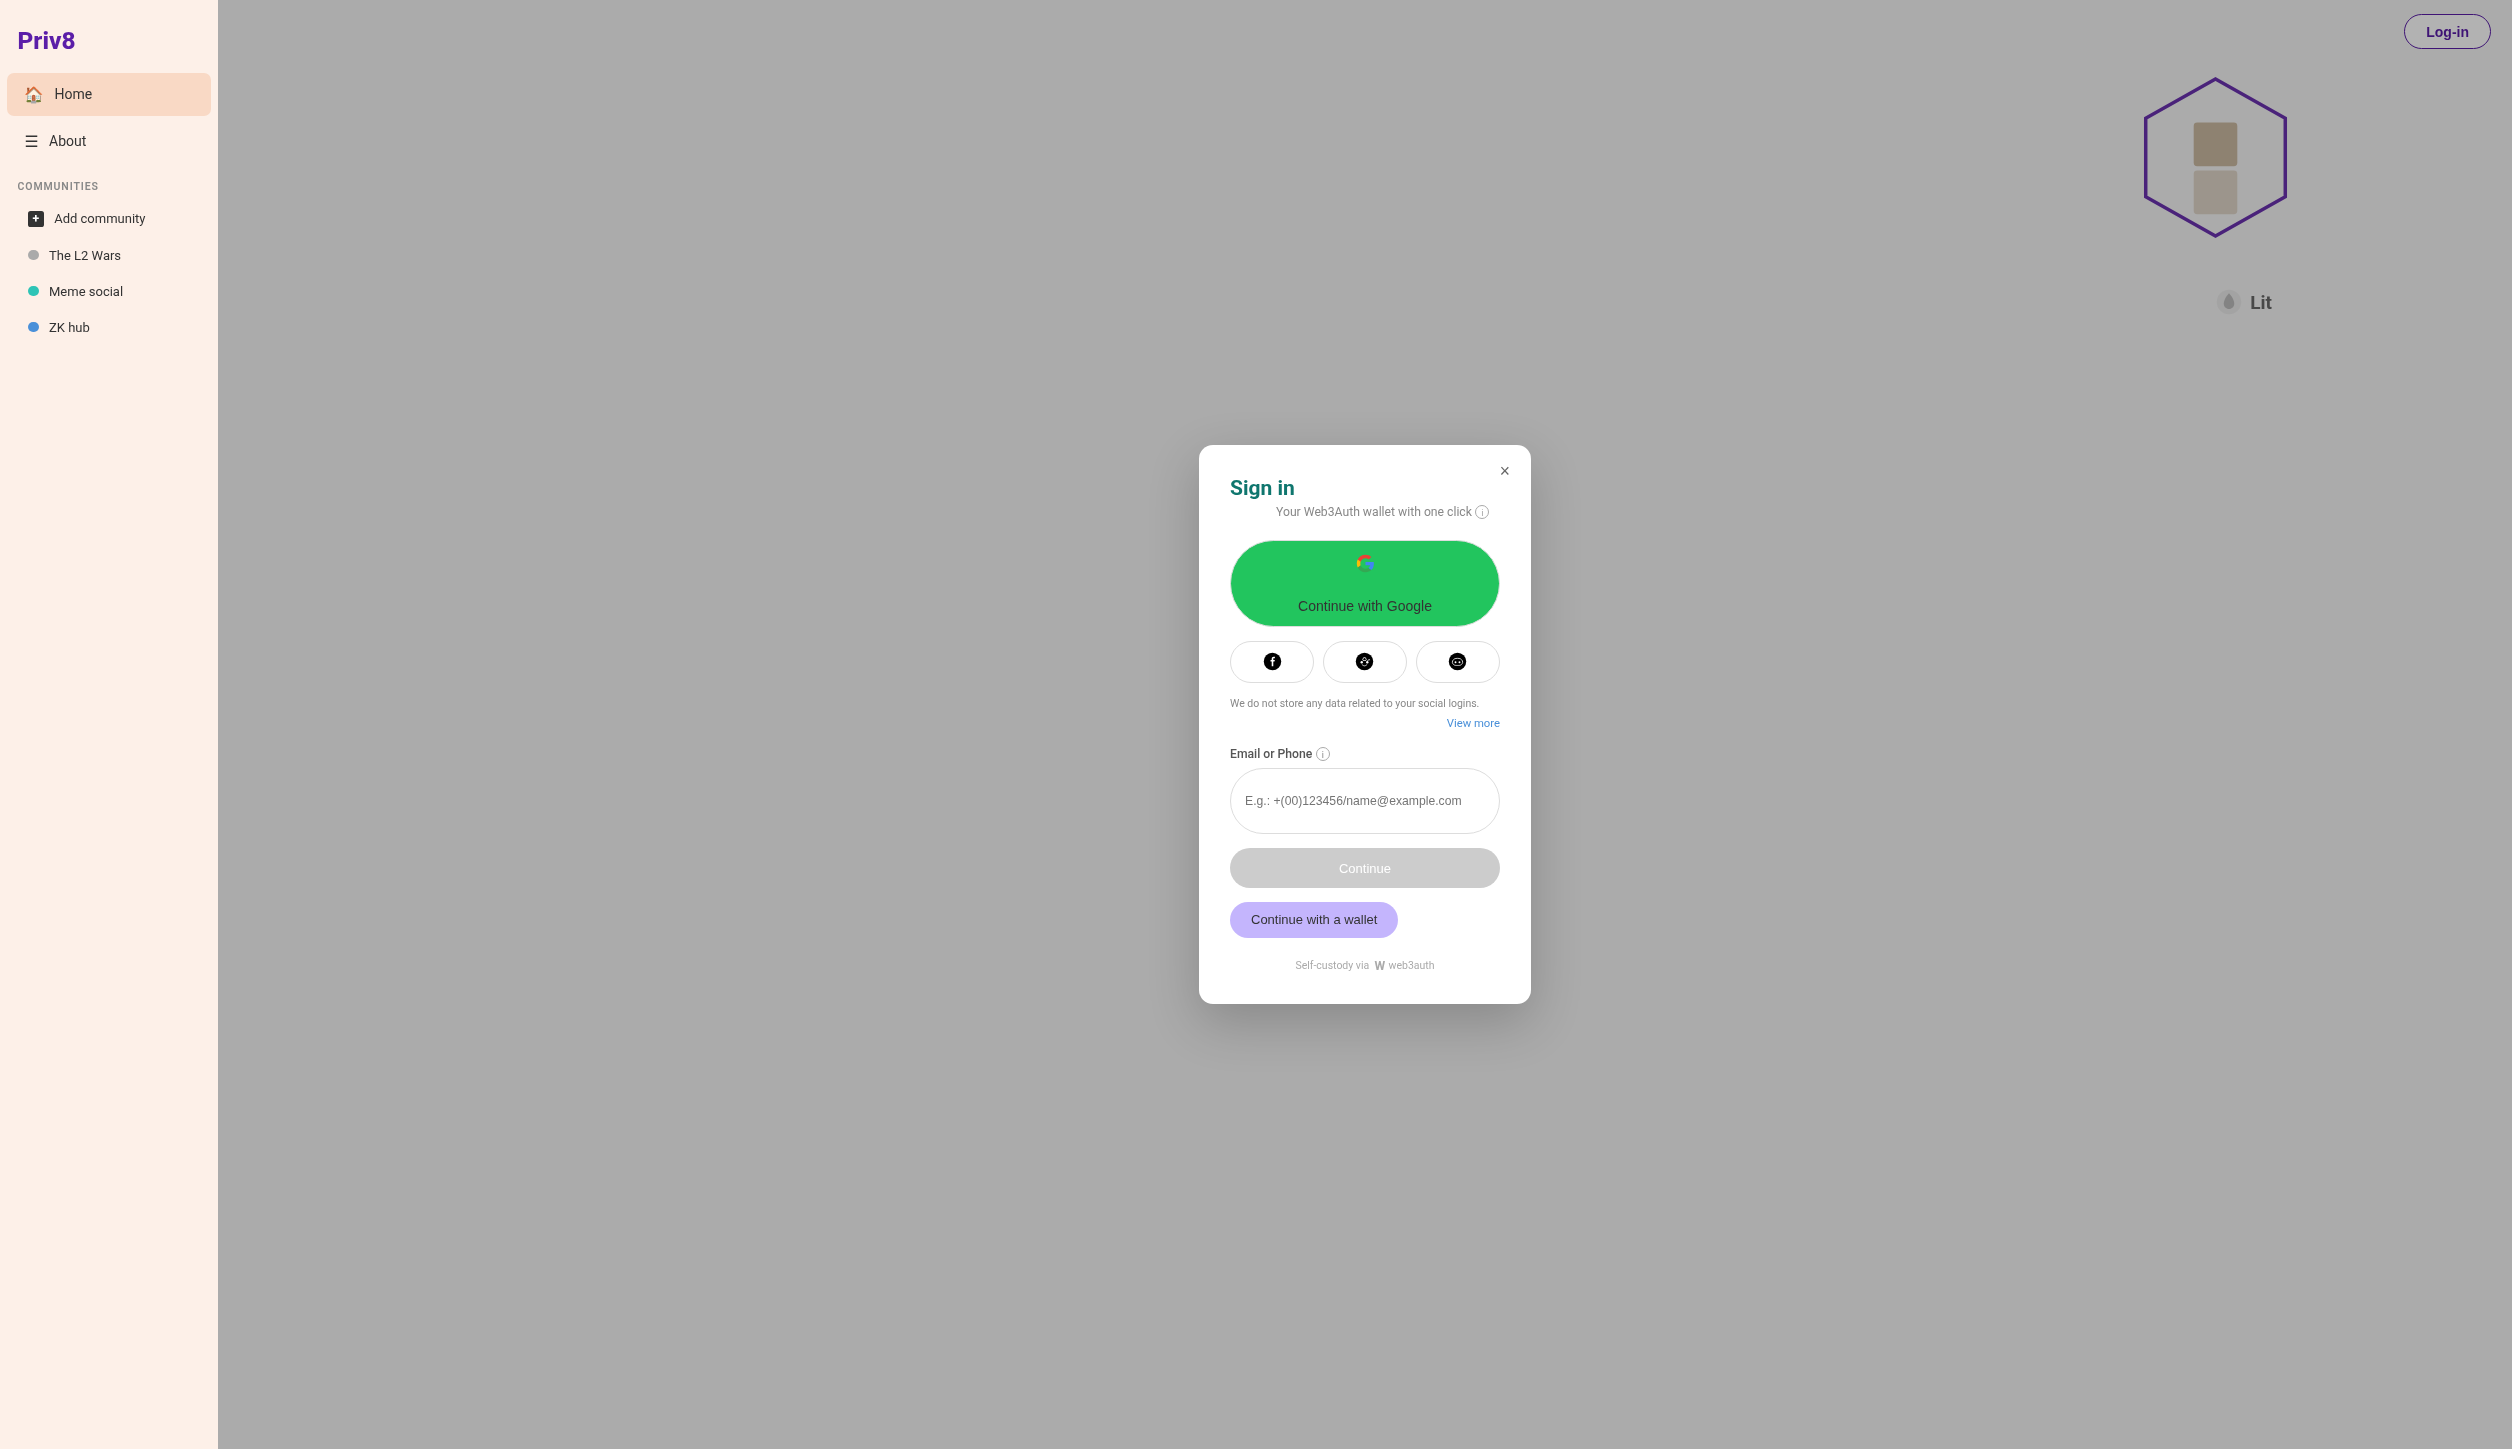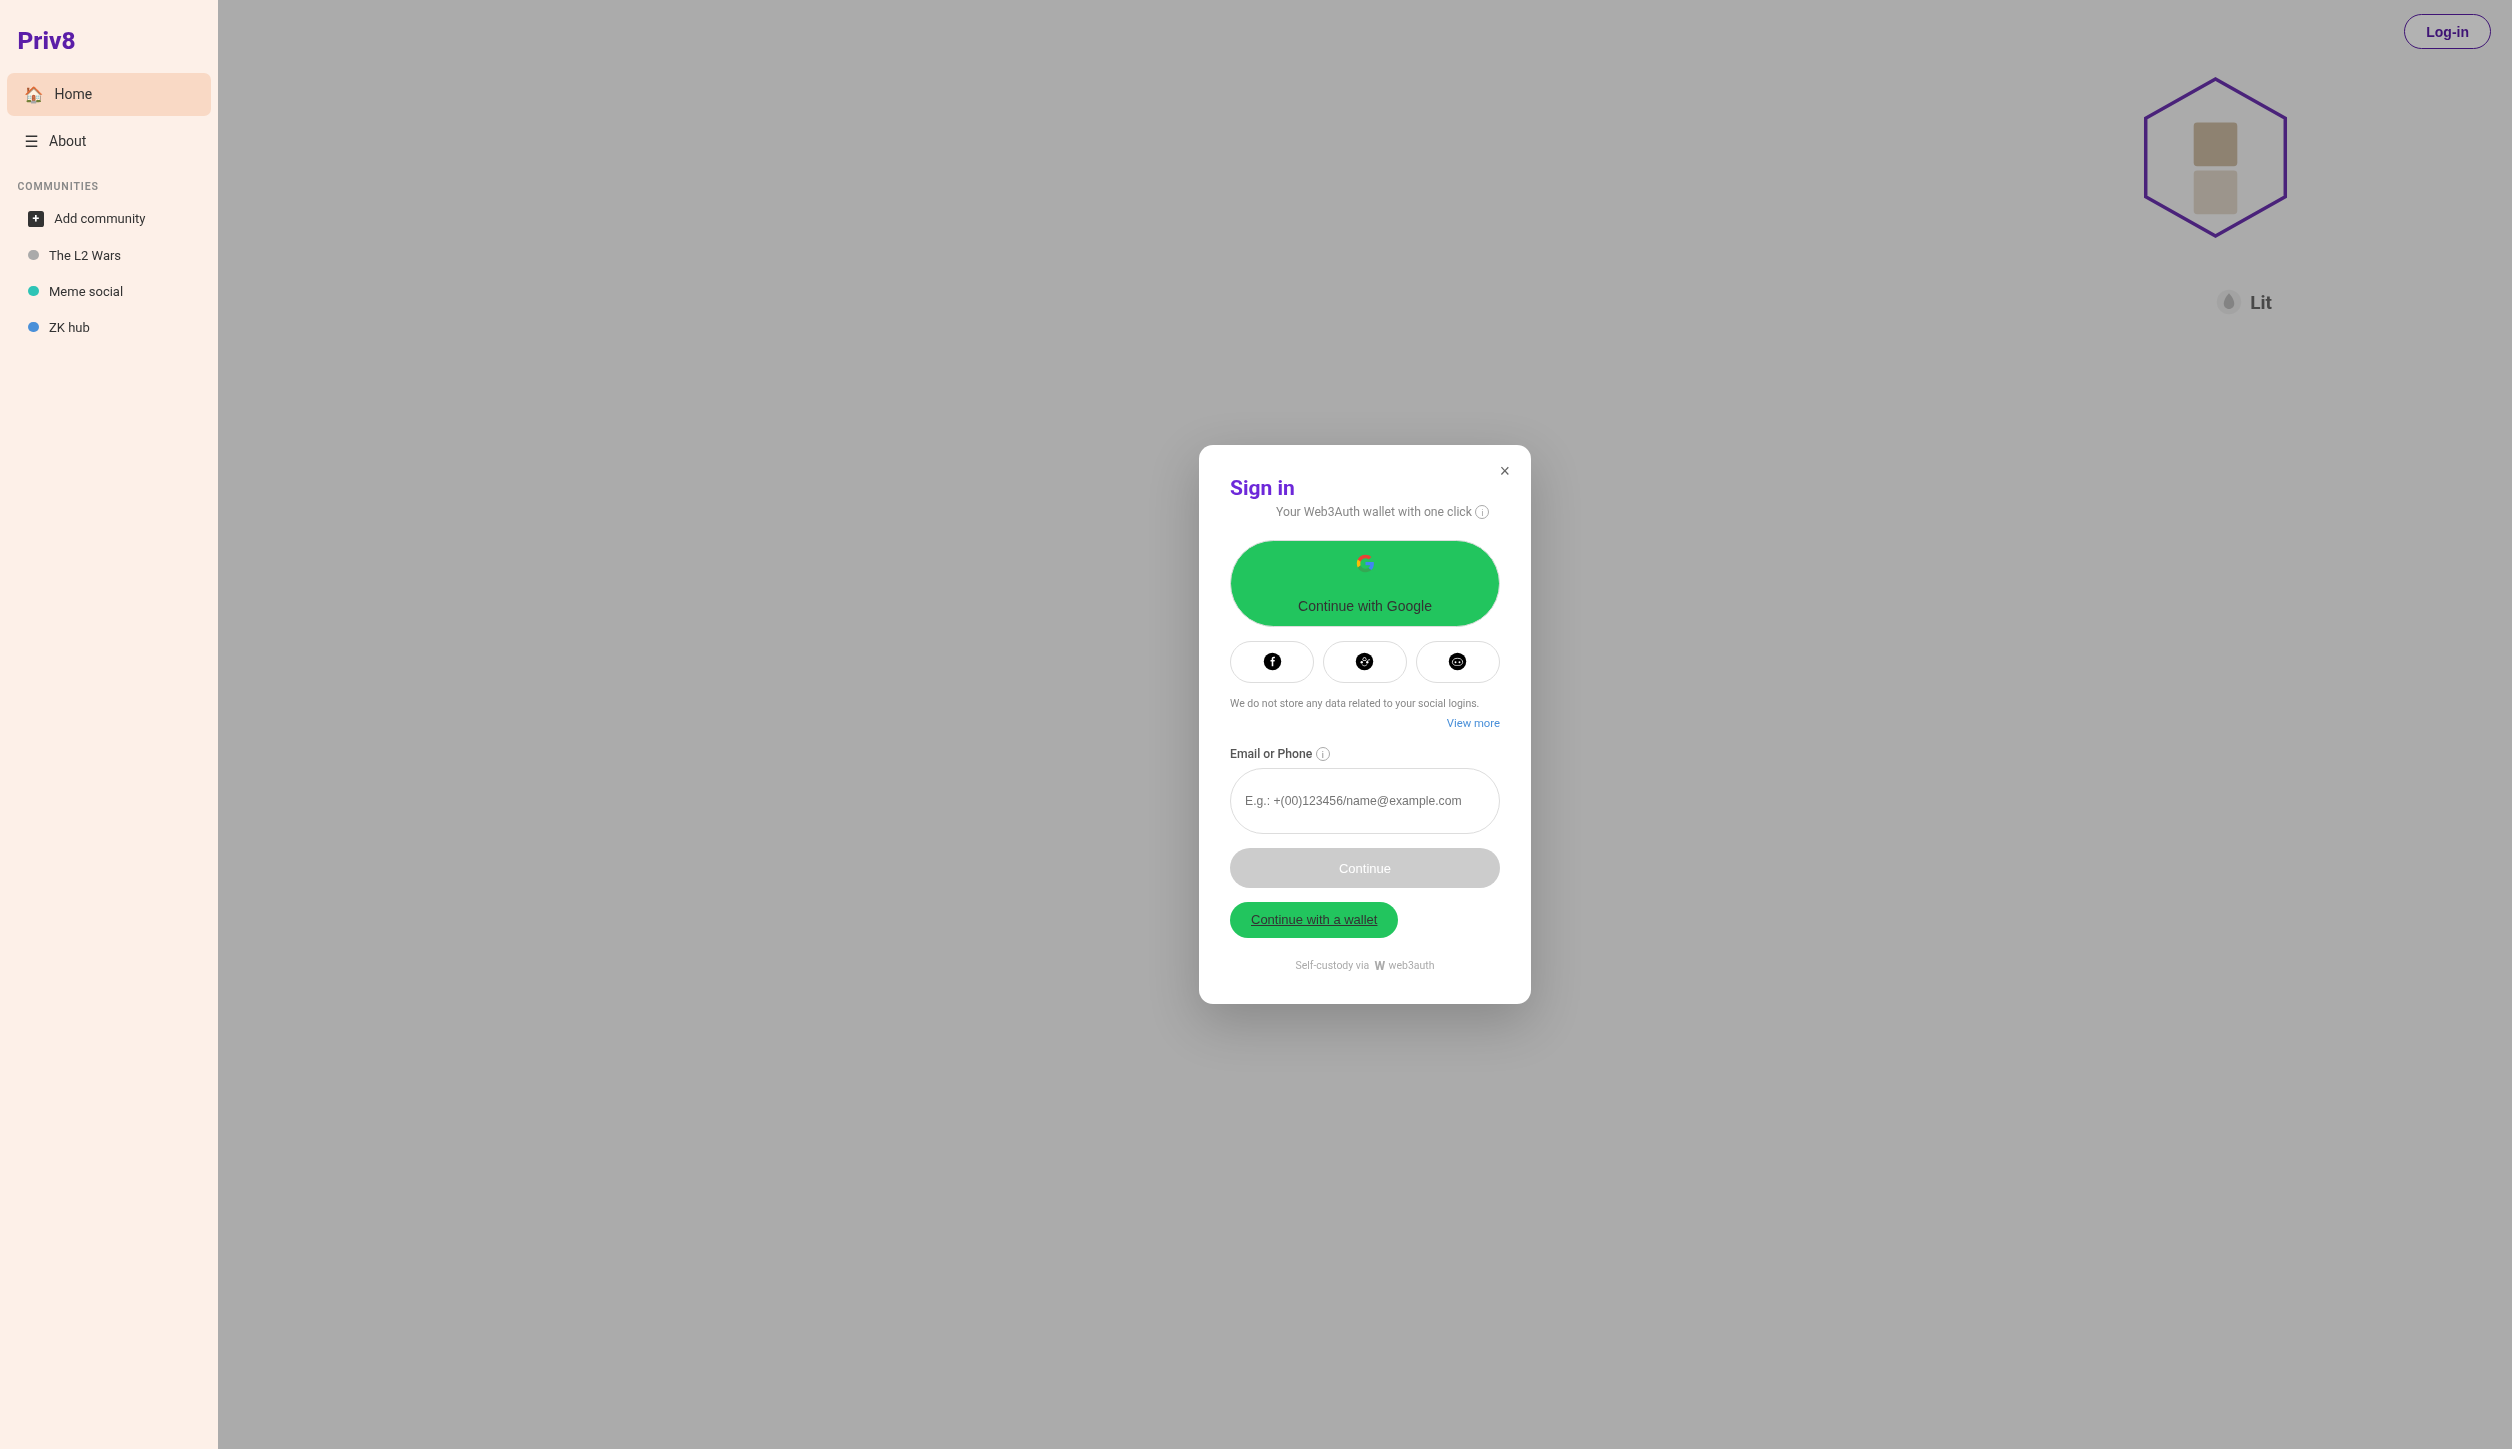--- a/index.html
+++ b/index.html
@@ -202,21 +202,21 @@
       color: #666;
       width: 24.4px;
       height: 24.4px;
       display: flex;
       align-items: center;
       justify-content: center;
     }
     .modal-title {
       font-size: 21px;
       font-weight: 700;
-      color: #6d28d9;
+      color: #0f766e;
       margin-bottom: 5.2px;
     }
     .modal-subtitle {
       font-size: 12.2px;
       color: #888;
       margin-bottom: 21px;
       display: flex;
       align-items: center;
       gap: 3.5px;
       margin-left: 46px;
@@ -326,29 +326,28 @@
       font-weight: 500;
       color: #fff;
       cursor: not-allowed;
       margin-bottom: 14px;
     }
 
     
     .wallet-btn {
       width: fit-content;
       padding: 10.5px 21px;
-      background: #22c55e;
+      background: #c4b5fd;
       border: none;
       border-radius: 44px;
       font-size: 13px;
       font-weight: 500;
       color: #333;
       cursor: pointer;
       margin-bottom: 21px;
-      text-decoration: underline;
     }
 
     
     .modal-footer {
       display: flex;
       align-items: center;
       justify-content: center;
       gap: 5.2px;
       font-size: 10.5px;
       color: #aaa;

